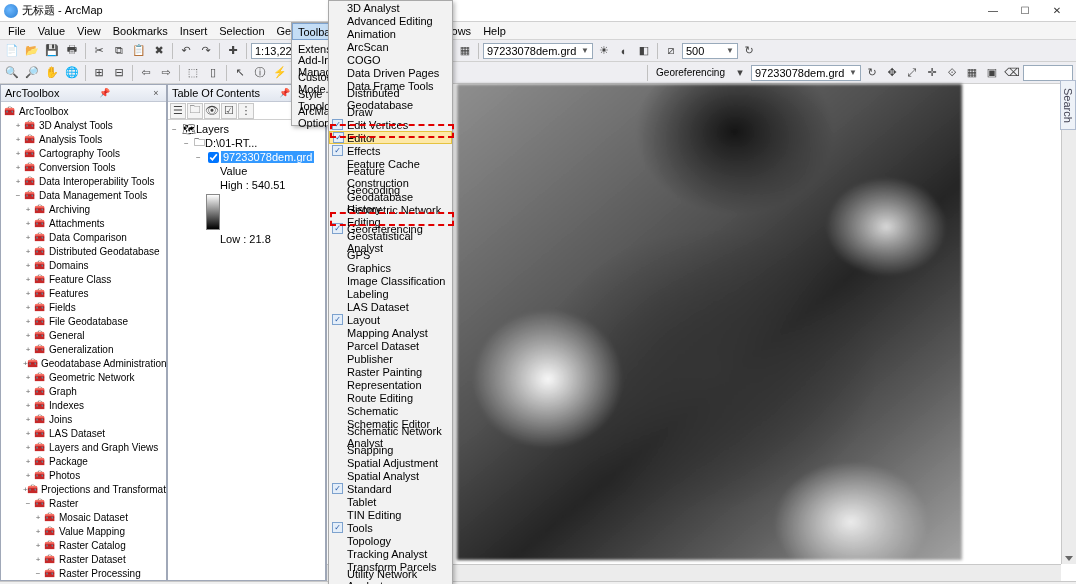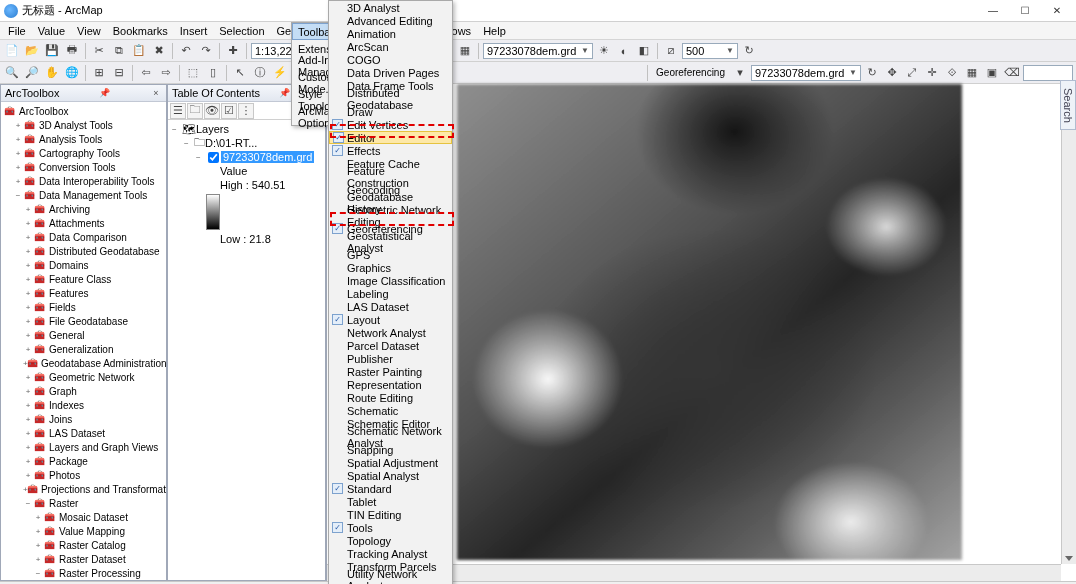--- a/index.html
+++ b/index.html
@@ -502,21 +502,21 @@
       <span>Labeling</span>
     </div>
     <div class="drow">
       <span>LAS Dataset</span>
     </div>
     <div class="drow">
       <span class="chk">✓</span>
       <span>Layout</span>
     </div>
     <div class="drow">
-      <span>Network Analyst</span>
+      <span>Mapping Analyst</span>
     </div>
     <div class="drow">
       <span>Parcel Dataset</span>
     </div>
     <div class="drow">
       <span>Publisher</span>
     </div>
     <div class="drow">
       <span>Raster Painting</span>
     </div>

